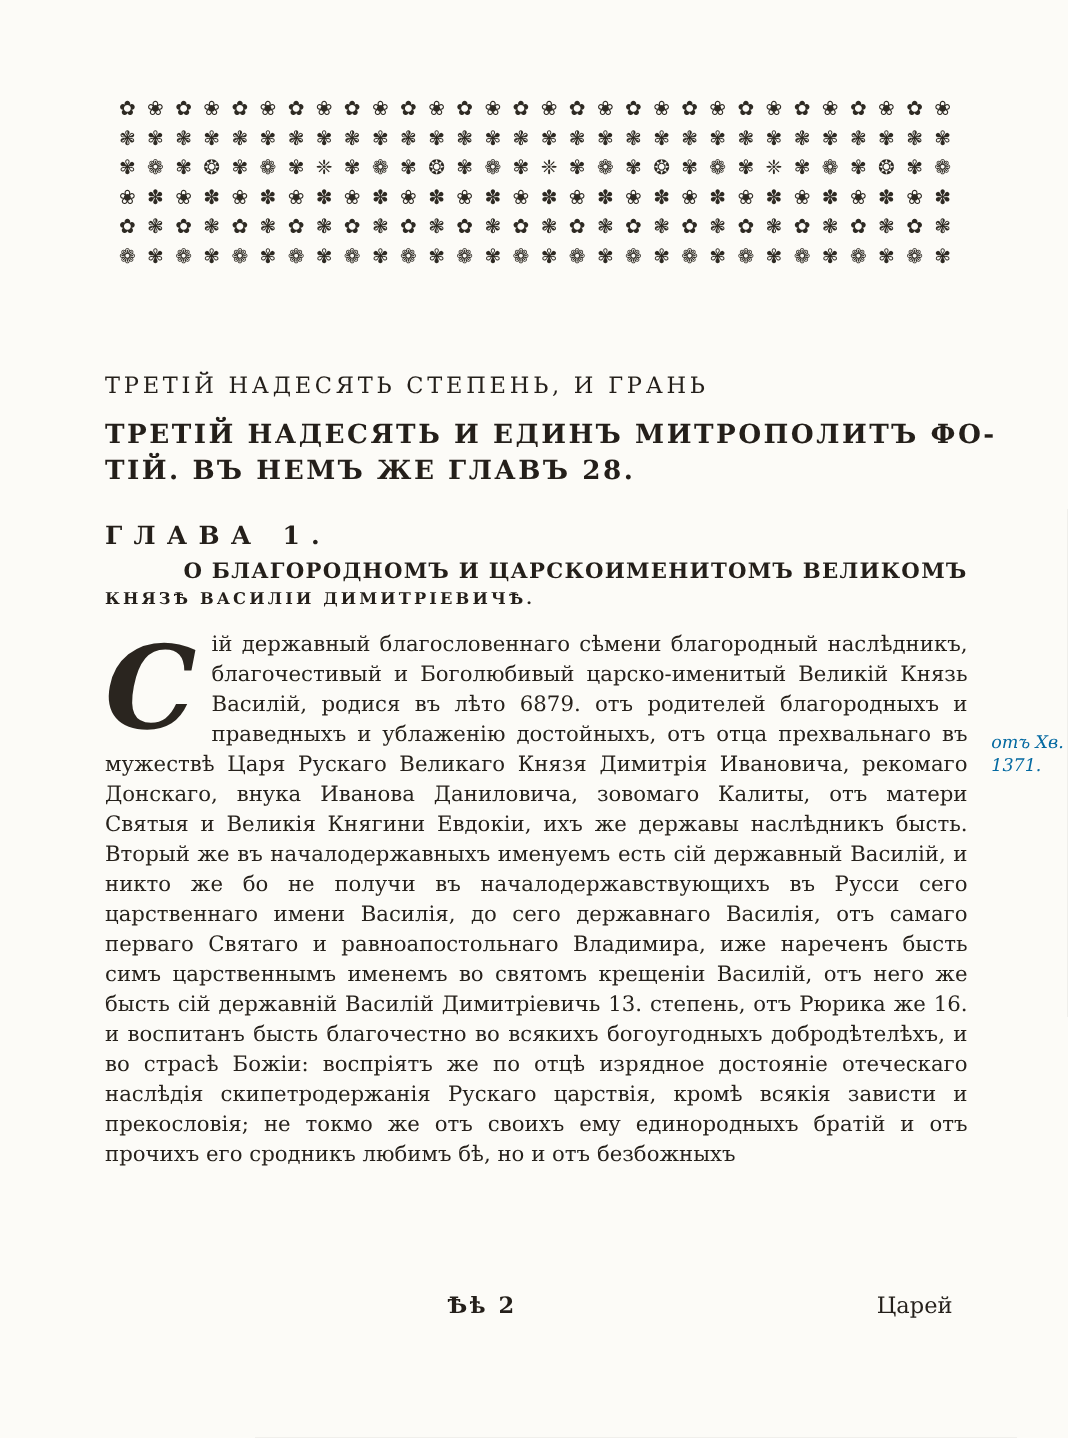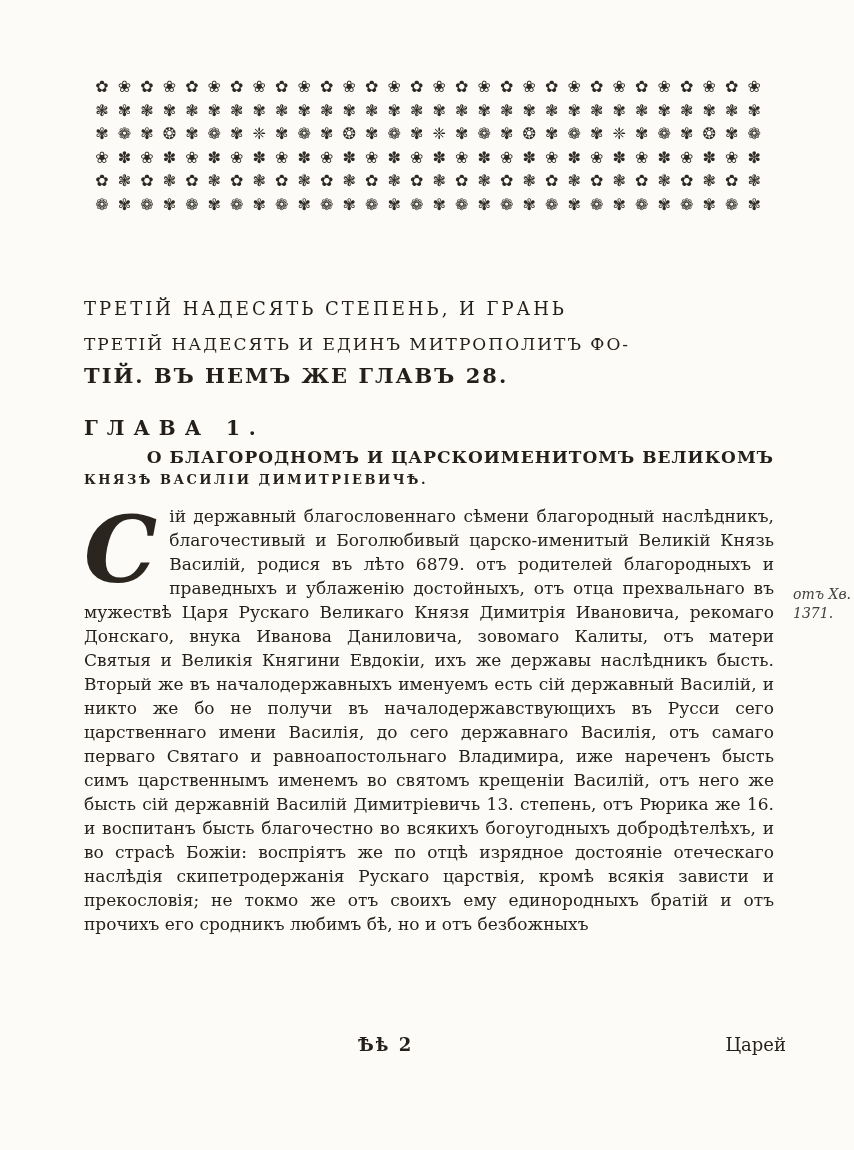--- a/index.html
+++ b/index.html
@@ -22,21 +22,21 @@
     font-size:16px;line-height:22px;letter-spacing:2px;
     white-space:nowrap;overflow:hidden;text-align:center;
   }
   
   .title-l1{
     position:absolute;left:84px;top:298px;width:692px;margin:0;
     font-size:18px;font-weight:normal;letter-spacing:3px;white-space:nowrap;
   }
   .title-l2{
     position:absolute;left:84px;top:334px;width:692px;margin:0;
-    font-size:17px;font-weight:normal;letter-spacing:2px;white-space:nowrap;
+    font-size:21px;font-weight:bold;letter-spacing:2px;white-space:nowrap;
   }
   .title-l3{
     position:absolute;left:84px;top:363px;width:692px;margin:0;
     font-size:21px;font-weight:bold;letter-spacing:2px;white-space:nowrap;
   }
   .chapter{
     position:absolute;left:84px;top:416px;width:690px;
     text-align:left;font-size:20px;letter-spacing:9px;font-weight:bold;
   }
   .sub1{
@@ -56,29 +56,29 @@
   .dropcap{
     float:left;
     font-size:92px;line-height:80px;
     padding:6px 12px 0 0;
     font-weight:bold;
     font-style:italic;
     color:#2a251f;
   }
   .margin-note{
     position:absolute;left:793px;top:585px;width:58px;
-    font-size:14px;line-height:19px;font-style:italic;color:#404040;
+    font-size:14px;line-height:19px;font-style:italic;color:#0369a1;
     white-space:nowrap;
   }
   .footer-sig{
     position:absolute;left:358px;top:1034px;
     font-size:18px;font-weight:bold;letter-spacing:2px;
   }
   .footer-catch{
-    position:absolute;right:68px;top:1034px;
+    position:absolute;right:92px;top:1034px;
     font-size:18px;
     text-align:right;
   }
 </style>
 </head>
 <body>
 
 <div class="page">
 
   <div class="ornament-band">

